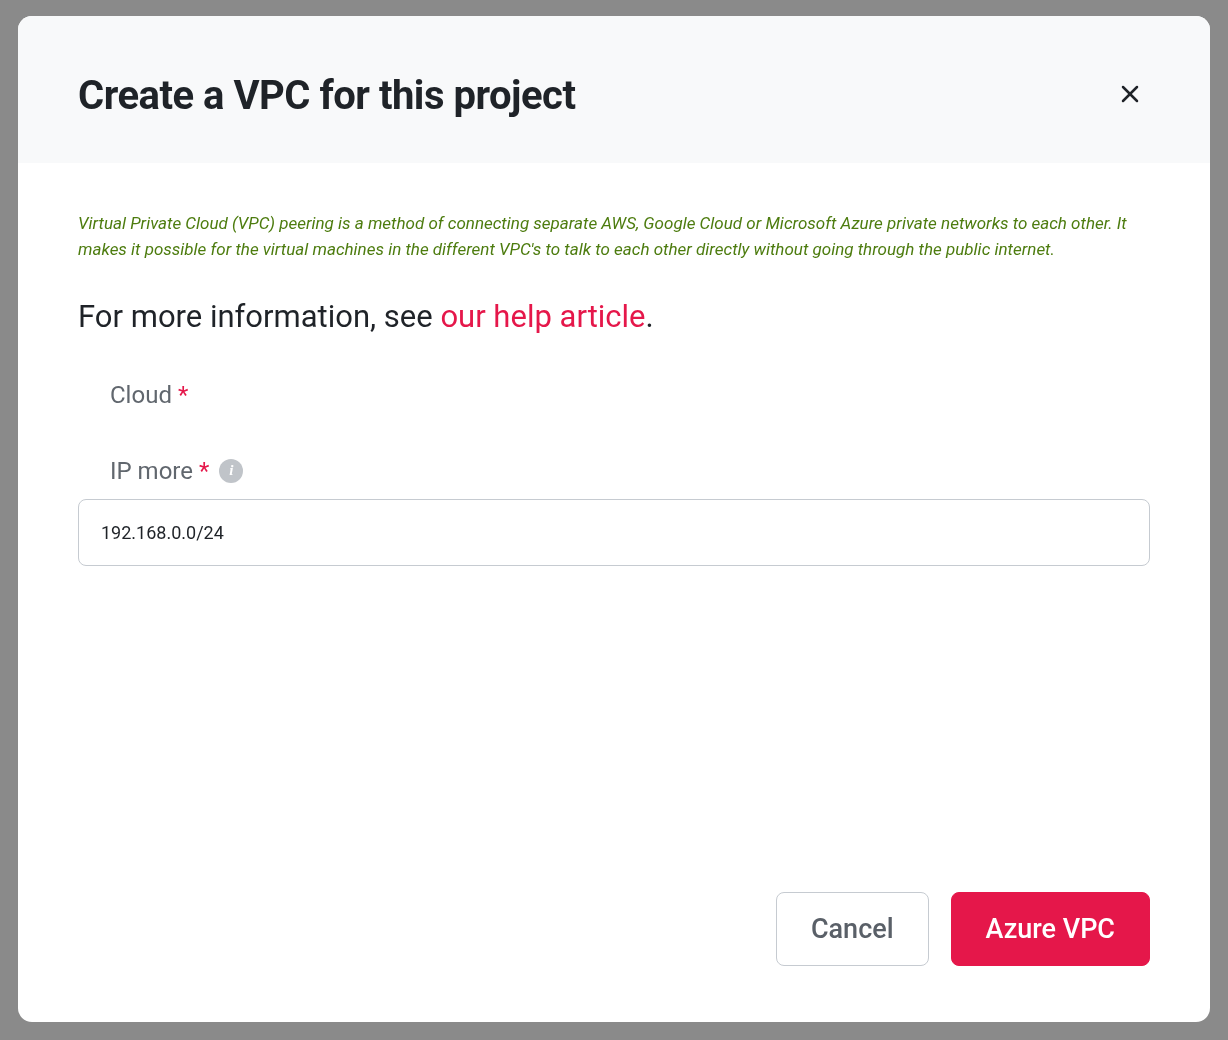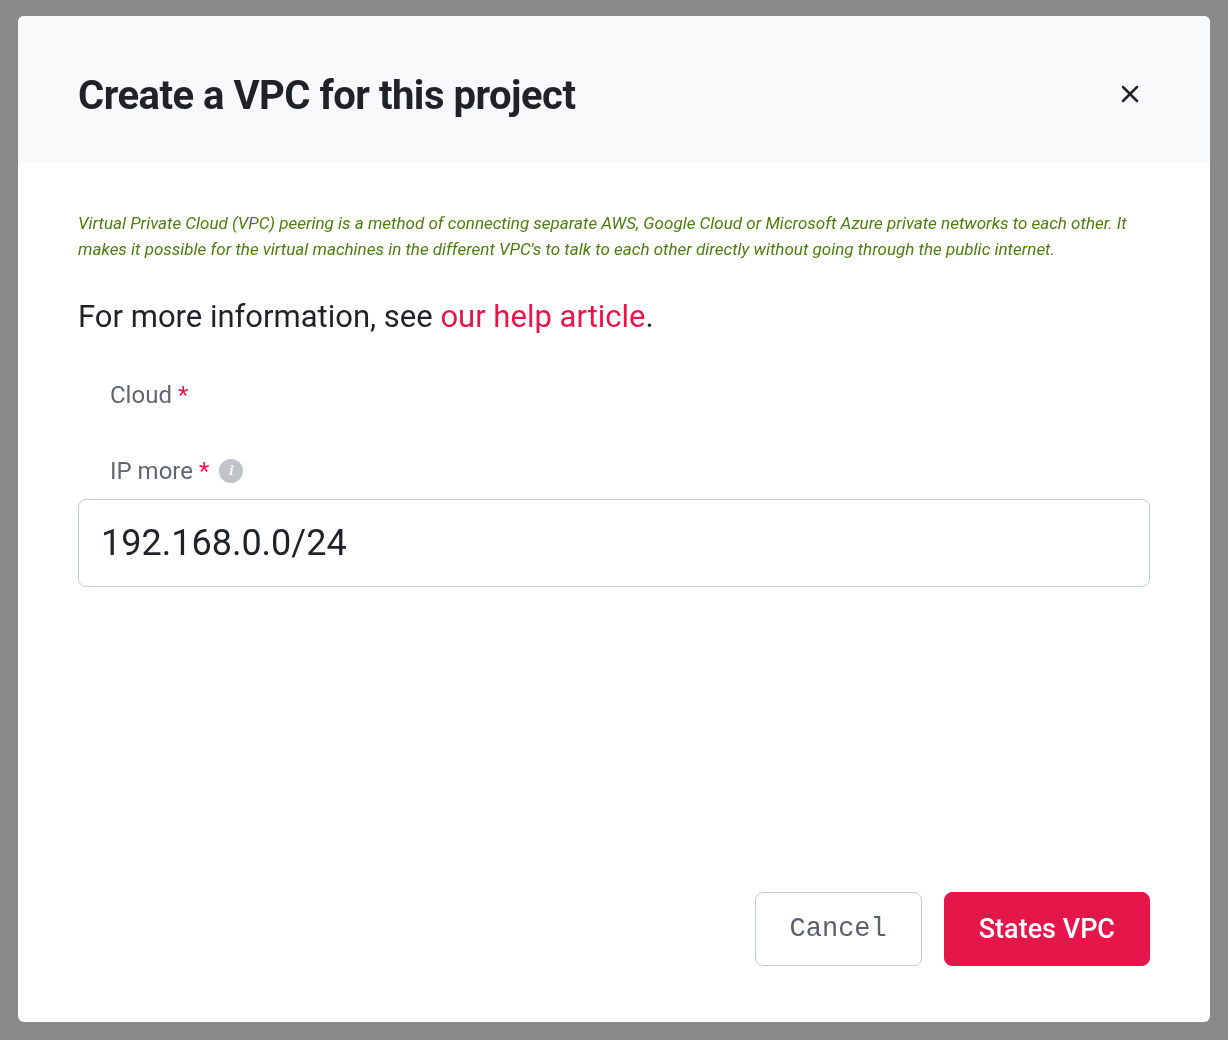--- a/index.html
+++ b/index.html
@@ -15,21 +15,21 @@
       position: relative;
       overflow: hidden;
     }
     .modal {
       position: absolute;
       top: 16px;
       left: 18px;
       right: 18px;
       bottom: 18px;
       background: #ffffff;
-      border-radius: 6px;
+      border-radius: 14px;
       overflow: hidden;
       display: flex;
       flex-direction: column;
     }
     .modal-header {
       background: #f8f9fa;
       padding: 56px 60px 44px 60px;
       display: flex;
       align-items: center;
       justify-content: space-between;
@@ -132,21 +132,21 @@
       color: #8a8f96;
     }
     .select-caret svg {
       width: 18px;
       height: 12px;
       display: block;
     }
     .text-input {
       width: 100%;
       padding: 22px;
-      font-size: 36px;
+      font-size: 18px;
       color: #1f2328;
       background: #ffffff;
       border: 1px solid #c6cbd1;
       border-radius: 8px;
       font-family: inherit;
     }
     .modal-footer {
       padding: 30px 60px 56px 60px;
       display: flex;
       justify-content: flex-end;
@@ -158,21 +158,20 @@
       font-weight: 500;
       border-radius: 8px;
       cursor: pointer;
       font-family: inherit;
       border: 1px solid transparent;
     }
     .btn-secondary {
       background: #ffffff;
       color: #5a6068;
       border: 1px solid #c6cbd1;
-      font-family: Liberation Mono, monospace;
     }
     .btn-primary {
       background: #e5174a;
       color: #ffffff;
       border: 1px solid #e5174a;
     }
   </style>
 </head>
 <body>
 
@@ -208,15 +207,15 @@
         <span>IP more</span>
           <span class="required">*</span>
         <span class="info-icon">i</span>
       </div>
       <input type="text" class="text-input" value="192.168.0.0/24" style="">
     </div>
   </div>
 
   <div class="modal-footer">
     <button class="btn btn-secondary">Cancel</button>
-    <button class="btn btn-primary">States VPC</button>
+    <button class="btn btn-primary">Azure VPC</button>
   </div>
 </div>
 
 </body></html>

